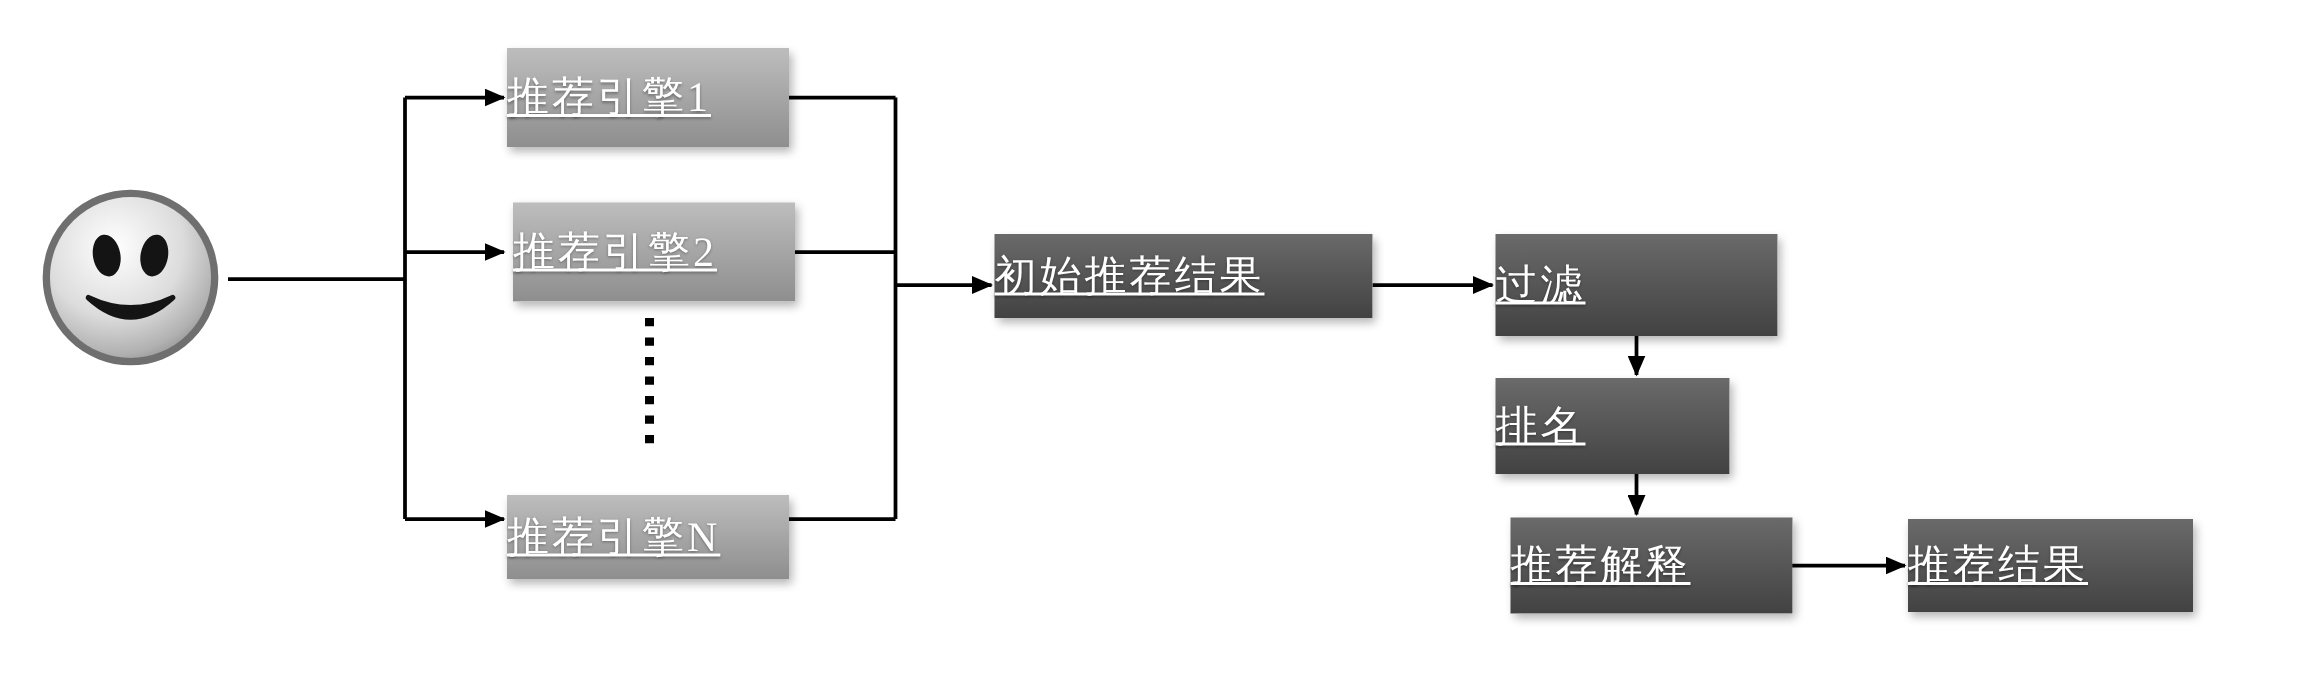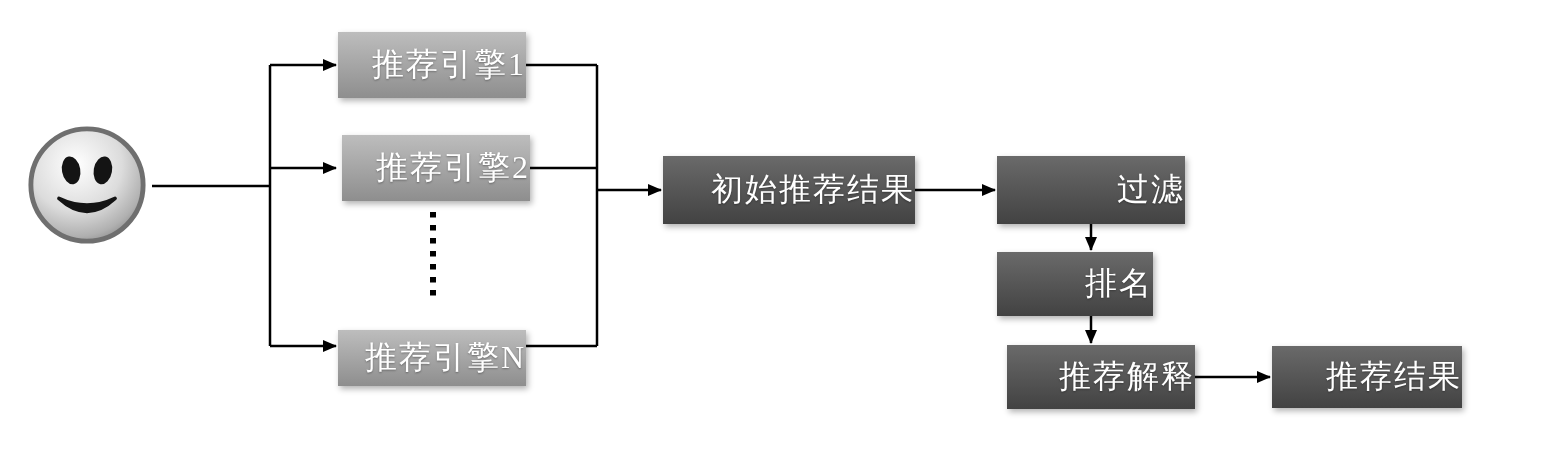--- a/index.html
+++ b/index.html
@@ -17,27 +17,28 @@
   }
   .connectors {
     position: absolute;
     left: 0;
     top: 0;
   }
   .node {
     position: absolute;
     display: flex;
     align-items: center;
-    justify-content: flex-end;
+    justify-content: flex-start;
     color: var(--box-text, #ffffff);
-    font-size: 32px;
+    font-size: 28px;
     letter-spacing: 2px;
     box-shadow: 2px 3px 6px rgba(0,0,0,0.30);
     text-shadow: 0 1px 2px rgba(0,0,0,0.35);
     user-select: none;
+    text-decoration: underline;
   }
   .node.light {
     background: linear-gradient(to bottom, var(--engine-box-top, #bdbdbd), var(--engine-box-bottom, #8e8e8e));
   }
   .node.dark {
     background: linear-gradient(to bottom, var(--dark-box-top, #6a6a6a), var(--dark-box-bottom, #424242));
   }
   .icon-smiley {
     position: absolute;
     left: 26px;
@@ -106,21 +107,21 @@
   <div class="node light" style="left:338px; top:32px; width:188px; height:66px;">
     <span>推荐引擎1</span>
   </div>
   <div class="node light" style="left:342px; top:135px; width:188px; height:66px;">
     <span>推荐引擎2</span>
   </div>
   <div class="node light" style="left:338px; top:330px; width:188px; height:56px;">
     <span>推荐引擎N</span>
   </div>
 
-  <div class="node dark" style="left:663px; top:156px; width:252px; height:68px;">
+  <div class="node dark" style="left:663px; top:156px; width:252px; height:56px;">
     <span>初始推荐结果</span>
   </div>
   <div class="node dark" style="left:997px; top:156px; width:188px; height:68px;">
     <span>过滤</span>
   </div>
   <div class="node dark" style="left:997px; top:252px; width:156px; height:64px;">
     <span>排名</span>
   </div>
   <div class="node dark" style="left:1007px; top:345px; width:188px; height:64px;">
     <span>推荐解释</span>

